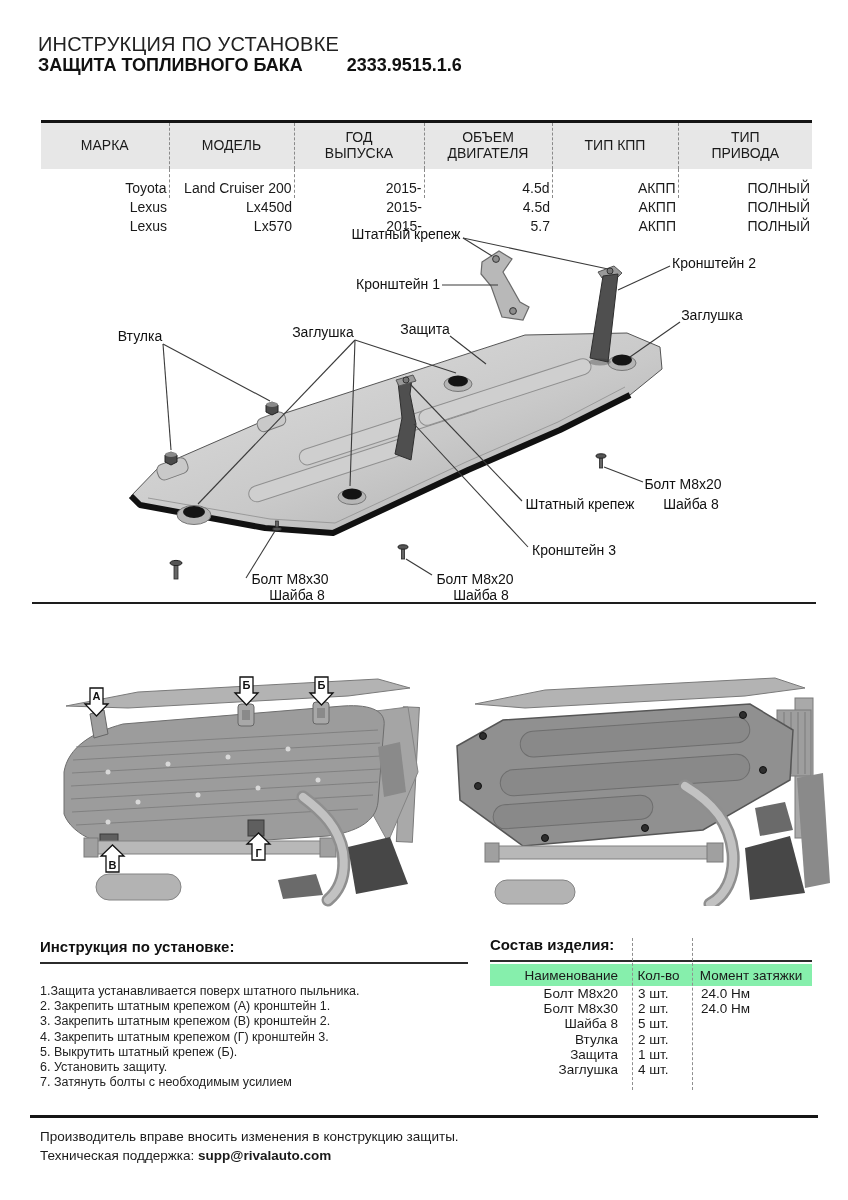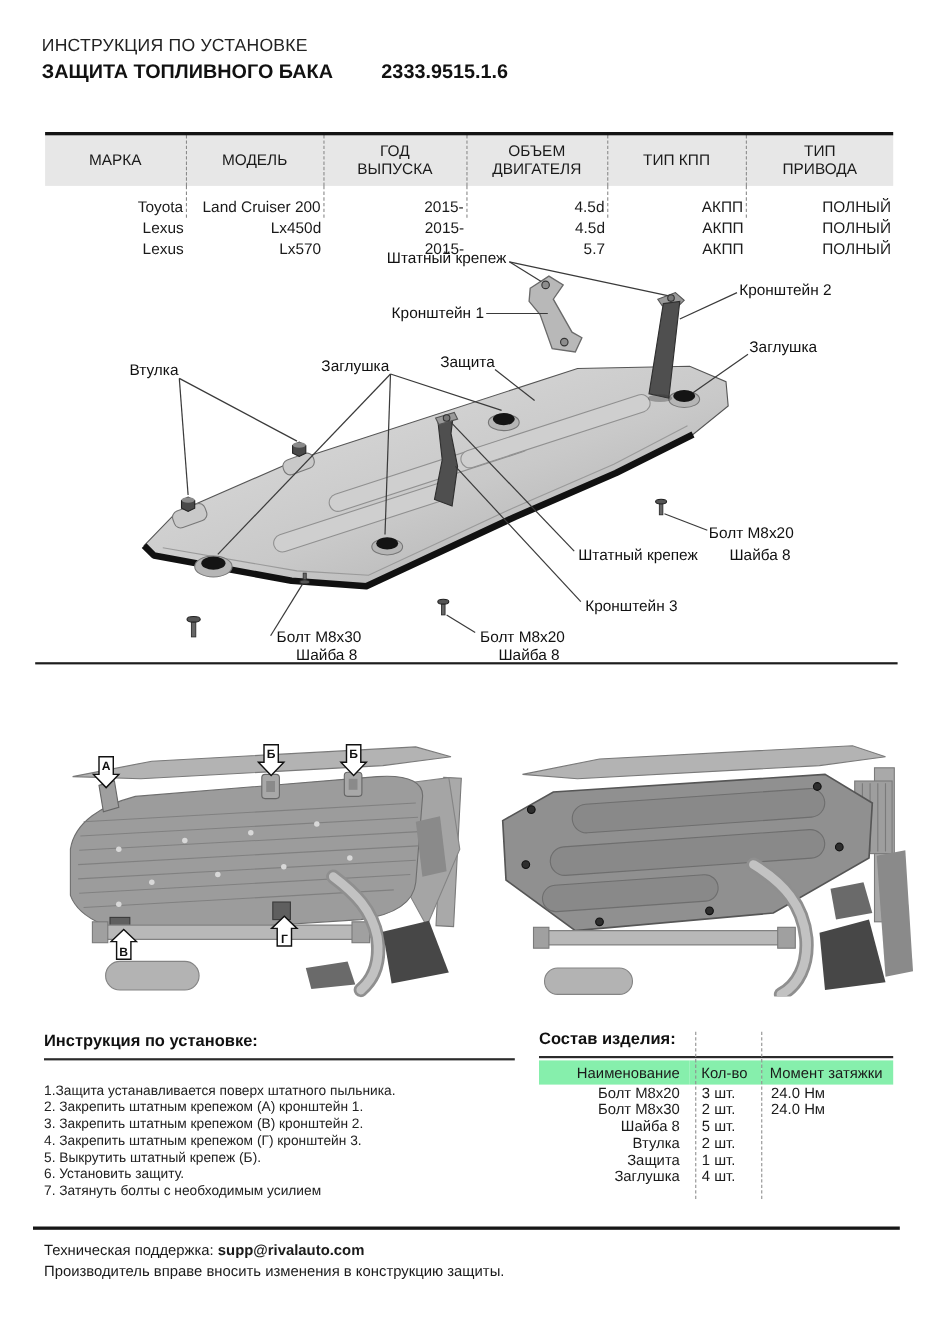--- a/index.html
+++ b/index.html
@@ -2,21 +2,21 @@
 <html><head>
 <meta charset="utf-8">
 <style>
   * { margin:0; padding:0; box-sizing:border-box; }
   html,body { background:#ffffff; }
   .page {
     position:relative; width:848px; height:1200px; background:#fff;
     font-family:"Liberation Sans","DejaVu Sans",sans-serif; color:#1a1a1a; overflow:hidden;
   }
   
-  .hdr-sub { position:absolute; left:38px; top:33px; font-size:16px; letter-spacing:.2px; color:#222; }
+  .hdr-sub { position:absolute; left:38px; top:33px; font-size:20px; letter-spacing:.2px; color:#222; }
   .hdr-row { position:absolute; left:38px; top:55px; display:flex; gap:44px; font-size:18px; font-weight:bold; color:#111; }
   
   .fit-table { position:absolute; left:41px; top:102px; width:771px; border-collapse:collapse;
     border-top:3px solid #141414; font-size:14px; table-layout:fixed;margin-top:18px; }
   .fit-table th { background:#e7e7e7; font-weight:normal; height:47px; text-align:center;
     vertical-align:middle; line-height:1.12; padding:2px 4px; white-space:pre-line; }
   .fit-table th:not(:last-child) { border-right:1px dashed #8a8a8a; }
   .fit-table td { text-align:right; height:19px; padding:0 2px; }
   .fit-table tbody tr:first-child td { padding-top:10px; height:29px; }
   .fit-table tbody tr:first-child td:not(:last-child) { border-right:1px dashed #8a8a8a; }
@@ -379,17 +379,17 @@
           <td class="c-qty">4 шт.</td>
           <td class="c-tq"></td>
         </tr>
       </tbody>
     </table>
     <div class="vdash v1"></div>
     <div class="vdash v2"></div>
   </div>
 
   <div class="footer">
+    <div class="f-line">Производитель вправе вносить изменения в конструкцию защиты.</div>
     <div class="f-line"><span>Техническая поддержка: </span><b>supp@rivalauto.com</b></div>
-    <div class="f-line">Производитель вправе вносить изменения в конструкцию защиты.</div>
   </div>
 
 </div>
 
 </body></html>

